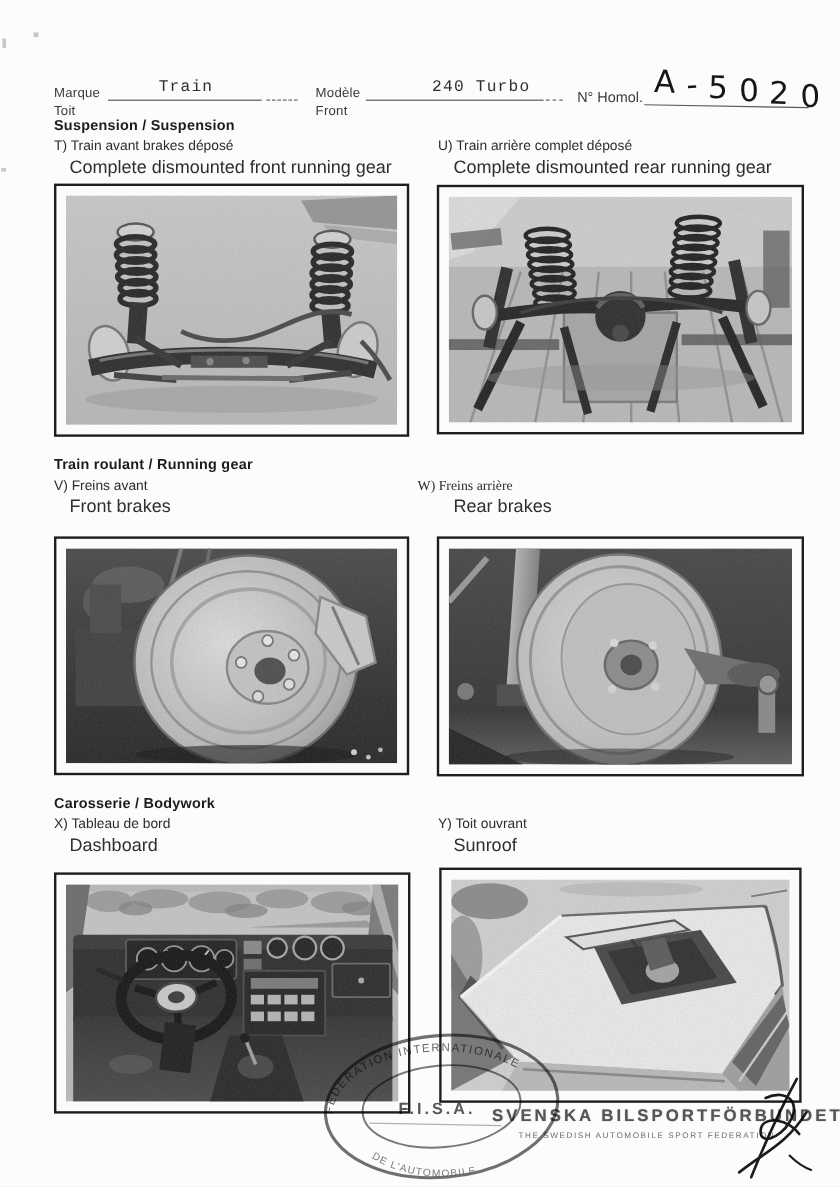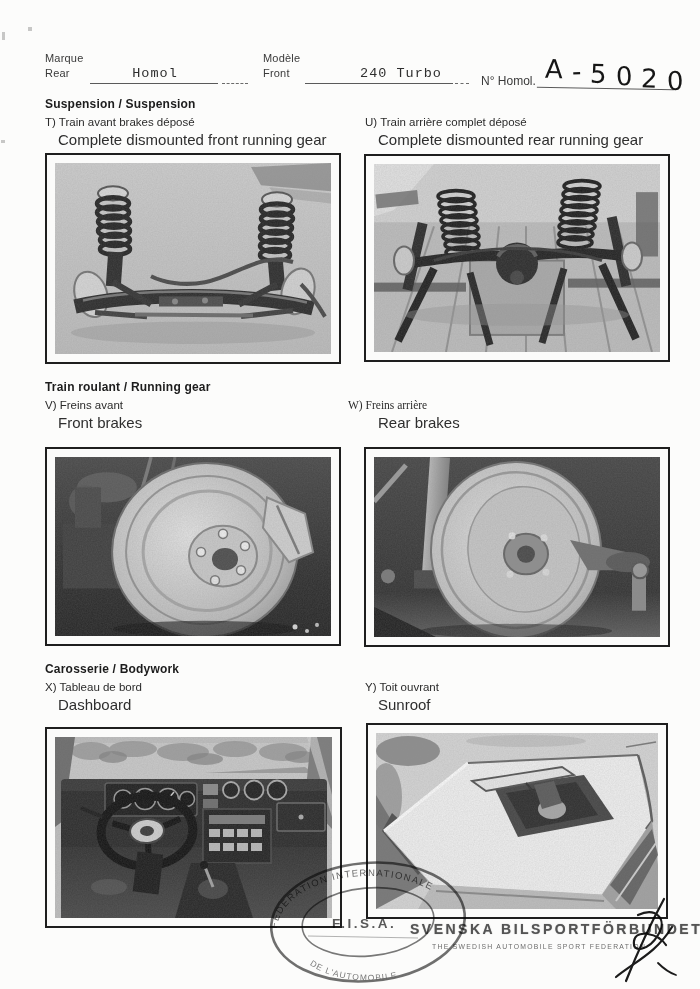--- a/index.html
+++ b/index.html
@@ -2,21 +2,21 @@
 <html><head>
 <meta charset="utf-8">
 <style>
   html,body{margin:0;padding:0;background:#e9e9e9;}
   .page{
     position:relative;width:700px;height:989px;margin:0 auto;
     background:#fcfcfb;overflow:hidden;
     font-family:"Liberation Sans",sans-serif;color:#262626;
   }
   .abs{position:absolute;}
-  .lbl{font-size:11px;color:#3a3a3a;letter-spacing:.2px;}
+  .lbl{font-size:11px;color:#3a3a3a;letter-spacing:.2px;margin-top:20px;}
   .typed{font-family:"Liberation Mono","DejaVu Sans Mono",monospace;font-size:13.5px;color:#2e2e2e;text-align:center;letter-spacing:1px;}
   .uline{border-bottom:1.4px solid #5a5a5a;}
   .uline-dash{border-bottom:1.4px dashed #6a6a6a;}
   .homol-label{font-size:12px;color:#3a3a3a;}
   .homol-value{font-size:26px;color:#161616;font-family:"DejaVu Sans",sans-serif;font-weight:500;}
   .homol-value span{display:inline-block;}
   .sec-title{font-size:12px;font-weight:bold;color:#1c1c1c;letter-spacing:.2px;}
   .item-fr{font-size:11.5px;color:#2b2b2b;}
   .item-en{font-size:15px;color:#2e2e2e;}
   .photo{
@@ -48,24 +48,24 @@
         <feColorMatrix type="matrix" values="0 0 0 0 0.25  0 0 0 0 0.25  0 0 0 0 0.25  0 0 0 0.8 0"></feColorMatrix>
       </filter>
     </defs>
   </svg>
 
   <div class="abs speck" style="left:2px;top:32px;width:3px;height:8px;"></div>
   <div class="abs speck" style="left:28px;top:27px;width:4px;height:4px;"></div>
   <div class="abs speck" style="left:1px;top:140px;width:4px;height:3px;"></div>
 
   <div class="abs lbl" style="left:45px;top:52px;">Marque</div>
-  <div class="abs lbl" style="left:45px;top:67px;">Rear</div>
+  <div class="abs lbl" style="left:45px;top:67px;">Toit</div>
   <div class="abs uline" style="left:90px;top:70px;width:128px;height:13px;"></div>
   <div class="abs uline-dash" style="left:222px;top:70px;width:26px;height:13px;"></div>
-  <div class="abs typed" style="left:100px;top:66px;width:110px;">Homol</div>
+  <div class="abs typed" style="left:100px;top:66px;width:110px;">Train</div>
 
   <div class="abs lbl" style="left:263px;top:52px;">Modèle</div>
   <div class="abs lbl" style="left:263px;top:67px;">Front</div>
   <div class="abs uline" style="left:305px;top:70px;width:148px;height:13px;"></div>
   <div class="abs uline-dash" style="left:455px;top:70px;width:14px;height:13px;"></div>
   <div class="abs typed" style="left:346px;top:66px;width:110px;">240 Turbo</div>
 
   <div class="abs homol-label" style="left:481px;top:74px;">N° Homol.</div>
   <div class="abs uline" style="left:537px;top:74px;width:137px;height:14px;transform:rotate(1deg);"></div>
   <div class="abs homol-value" style="left:545px;top:54px;"><span style="transform: translateY(0px) rotate(2deg); margin-right: 9px;">A</span><span style="transform: translateY(2.4px) rotate(-2deg); margin-right: 9px;">-</span><span style="transform: translateY(4.8px) rotate(2deg); margin-right: 9px;">5</span><span style="transform: translateY(7.2px) rotate(-2deg); margin-right: 9px;">0</span><span style="transform: translateY(9.6px) rotate(2deg); margin-right: 9px;">2</span><span style="transform: translateY(12px) rotate(-2deg); margin-right: 9px;">0</span></div>

